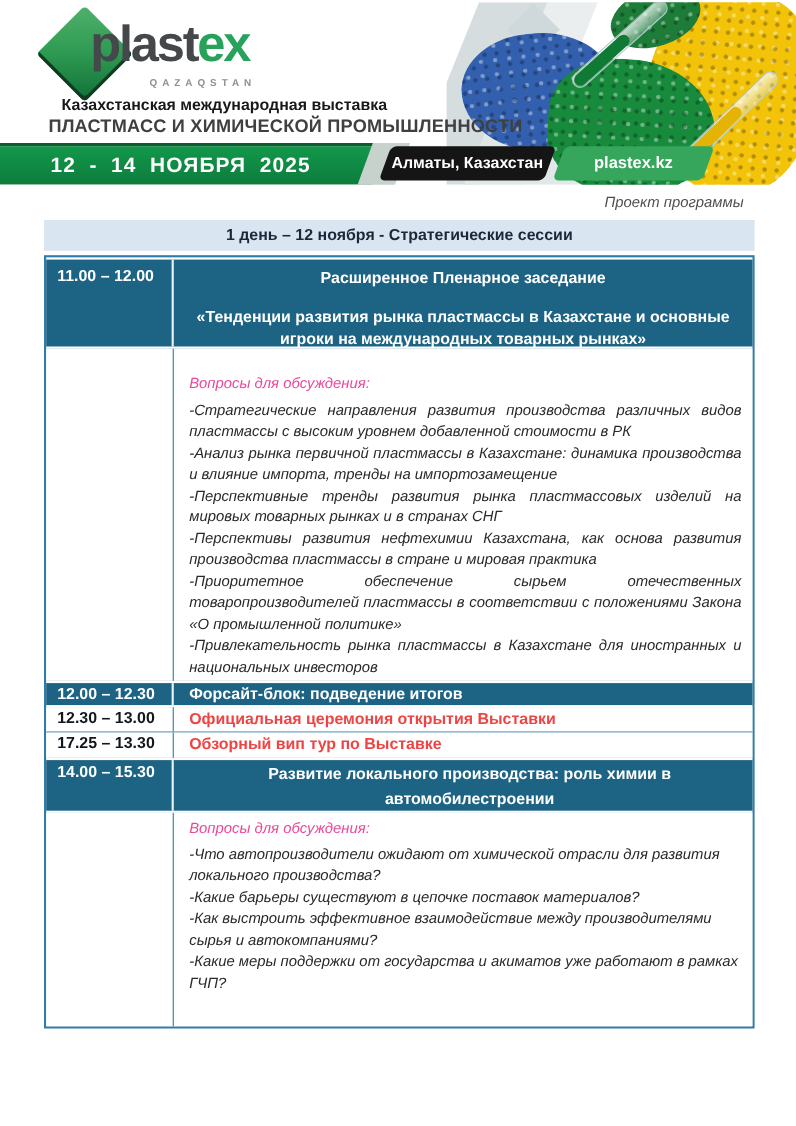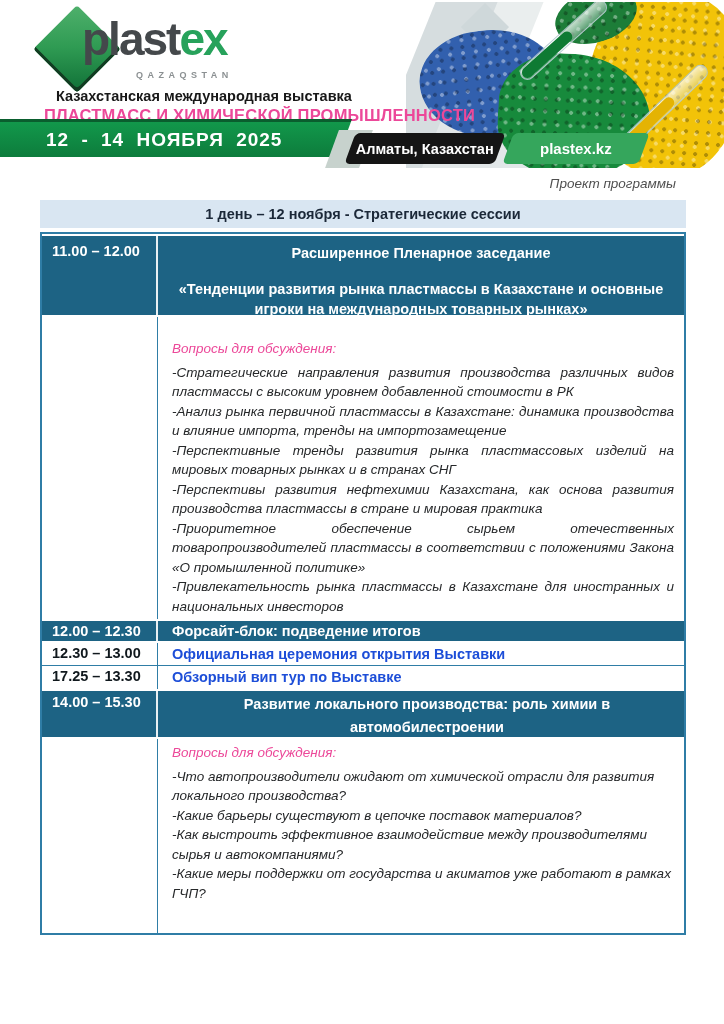--- a/index.html
+++ b/index.html
@@ -38,24 +38,24 @@
   
   .logo { position:absolute; left:44px; top:14px; width:260px; height:74px; }
   .logo-diamond { position:absolute; left:2px; top:4px; width:62px; height:62px; transform:rotate(45deg);
     background:linear-gradient(135deg,#4fb06c 0%, #2f9b53 48%, #0f6f36 100%);
     box-shadow:inset -3px -3px 0 #123c22; border-radius:4px; }
   .logo-word { position:absolute; left:38px; top:-2px; font-size:46px; font-weight:700; letter-spacing:-2px; color:#44484b; }
   .logo-word .lg-green { color:#27a25b; }
   .logo-sub { position:absolute; left:92px; top:56px; font-size:9px; font-weight:700; letter-spacing:4.5px; color:#8b9092; }
 
   .sub1 { position:absolute; left:44px; top:88px;  font-size:14.5px; font-weight:700; color:#181818;margin-left:12px; }
-  .sub2 { position:absolute; left:44px; top:106px; font-size:16.5px; font-weight:700; color:#ec4899; letter-spacing:.2px; }
-
-  
-  .datebar { position:absolute; left:0; top:119px; width:352px; height:38px;
+  .sub2 { position:absolute; left:44px; top:106px; font-size:16.5px; font-weight:700; color:#404040; letter-spacing:.2px; }
+
+  
+  .datebar { position:absolute; left:0; top:130px; width:352px; height:38px;
     background:linear-gradient(180deg,#12984b 0%, #0d7c3c 100%);
     border-top:3px solid #0a5e2e;
     clip-path:polygon(0 0, 100% 0, calc(100% - 14px) 100%, 0 100%);
     display:flex; align-items:center;text-align:right; }
   .datebar span { margin-left:46px; color:#ffffff; font-size:19px; font-weight:700; word-spacing:6px; letter-spacing:1px; }
   .wedge { position:absolute; left:332px; top:130px; width:34px; height:38px; background:#c7d2cd; transform:skewX(-20deg); }
 
   .badge { position:absolute; top:133px; height:31px; transform:skewX(-20deg); border-radius:5px;
            display:flex; align-items:center; justify-content:center; }
   .badge > span { transform:skewX(20deg); color:#ffffff; font-weight:700; }
@@ -92,21 +92,21 @@
   .disc-label { font-size:13.5px; font-style:italic; color:#ec4899; line-height:19.5px; margin-bottom:4px; }
   .disc-item  { font-size:13.5px; font-style:italic; color:#26282a; line-height:19.5px; }
   .r1 .disc-item { text-align:justify; }
 
   .r2 { height:24px; }
   .r2 .tc-time { padding-top:2px; }
   .r2 .tc-main { padding-left:14px; font-size:14.5px; font-weight:700; line-height:21px; }
 
   .r3, .r4 { height:23px; }
   .r3 .tc-time, .r4 .tc-time { padding-top:2px; }
-  .r3 .tc-main, .r4 .tc-main { padding-left:14px; font-size:14.5px; font-weight:700; color:#1d4ed8; line-height:22px; }
+  .r3 .tc-main, .r4 .tc-main { padding-left:14px; font-size:14.5px; font-weight:700; color:#ef4444; line-height:22px; }
 
   .r5 { height:50px; }
   .r5 .tc-time { padding-top:3px; }
   .r5 .tc-main { text-align:center; padding:2px 0 0 12px; font-size:14.5px; font-weight:700; line-height:23px;border-radius:14px; }
 
   .r6 { height:194px; }
   .r6 .tc-main { padding:4px 10px 0 14px; }
 </style>
 </head>
 <body>

